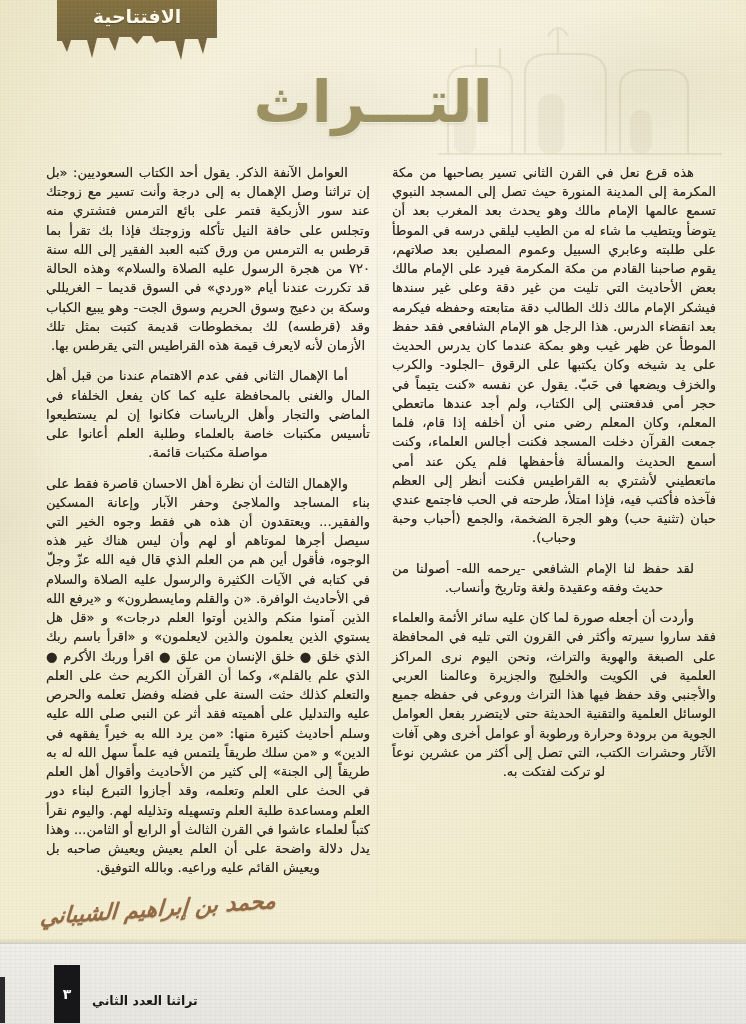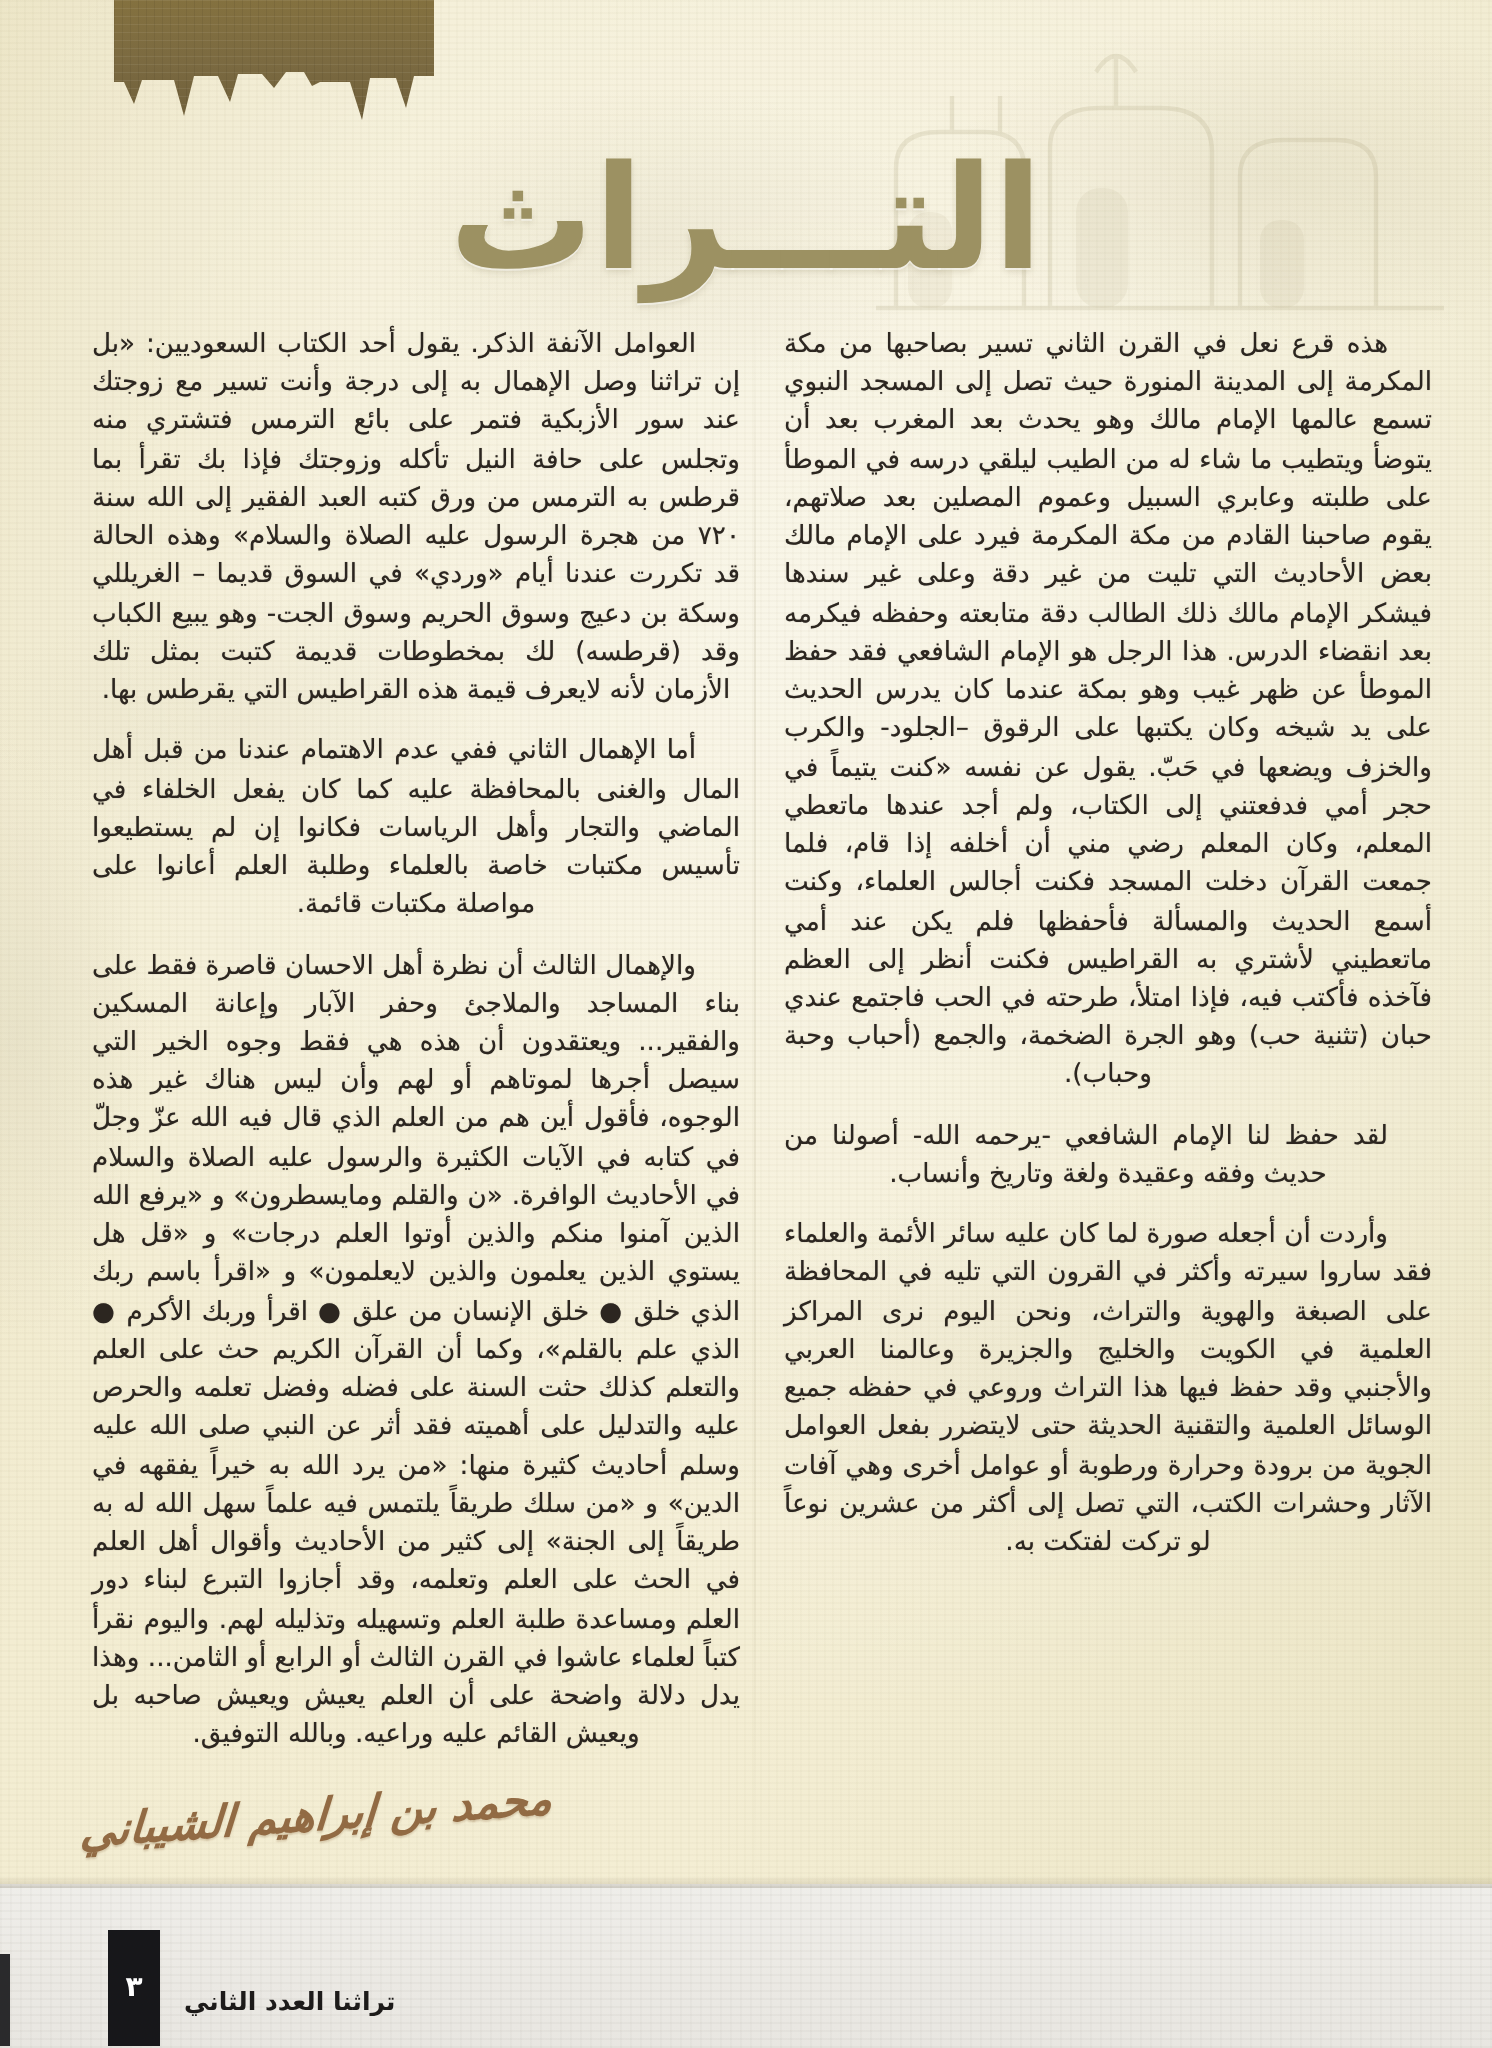--- a/index.html
+++ b/index.html
@@ -120,21 +120,21 @@
   }
 
   
   #article-title {
     position: absolute;
     top: 73px;
     left: 0;
     width: 746px;
     text-align: center;
     z-index: 3;
-    font-size: 72px;
+    font-size: 58px;
     font-weight: bold;
     color: #9c9162;
     letter-spacing: 2px;
     line-height: 1;
     text-shadow: 0 1px 0 rgba(255,255,255,.5), 0 2px 3px rgba(120,110,70,.18);
     font-family: "DejaVu Sans", "Liberation Sans", sans-serif;
   }
 
   
   #columns {
@@ -284,20 +284,21 @@
       </defs>
       <path d="M0 0 L160 0 L160 42
                L150 42 L146 58 L141 43 L128 43 L124 64 L118 45 L103 45
                L99 47 L95 40 L86 40 L80 48 L74 41 L62 41 L58 55 L52 42
                L40 42 L35 62 L30 44 L14 44 L10 56 L5 45 L0 45 Z" fill="url(#bannerGrad)"></path>
       <path d="M0 0 L160 0 L160 42
                L150 42 L146 58 L141 43 L128 43 L124 64 L118 45 L103 45
                L99 47 L95 40 L86 40 L80 48 L74 41 L62 41 L58 55 L52 42
                L40 42 L35 62 L30 44 L14 44 L10 56 L5 45 L0 45 Z" fill="url(#bannerWeave)"></path>
     </svg>
+    <div id="banner-label">الافتتاحية</div>
   </div>
 
   <div id="article-title">التـــراث</div>
 
   <div id="columns">
 
     <div class="column" id="col-right">
       <p class="para">هذه قرع نعل في القرن الثاني تسير بصاحبها من مكة المكرمة إلى المدينة المنورة حيث تصل إلى المسجد النبوي تسمع عالمها الإمام مالك وهو يحدث بعد المغرب بعد أن يتوضأ ويتطيب ما شاء له من الطيب ليلقي درسه في الموطأ على طلبته وعابري السبيل وعموم المصلين بعد صلاتهم، يقوم صاحبنا القادم من مكة المكرمة فيرد على الإمام مالك بعض الأحاديث التي تليت من غير دقة وعلى غير سندها فيشكر الإمام مالك ذلك الطالب دقة متابعته وحفظه فيكرمه بعد انقضاء الدرس. هذا الرجل هو الإمام الشافعي فقد حفظ الموطأ عن ظهر غيب وهو بمكة عندما كان يدرس الحديث على يد شيخه وكان يكتبها على الرقوق –الجلود- والكرب والخزف ويضعها في حَبّ. يقول عن نفسه «كنت يتيماً في حجر أمي فدفعتني إلى الكتاب، ولم أجد عندها ماتعطي المعلم، وكان المعلم رضي مني أن أخلفه إذا قام، فلما جمعت القرآن دخلت المسجد فكنت أجالس العلماء، وكنت أسمع الحديث والمسألة فأحفظها فلم يكن عند أمي ماتعطيني لأشتري به القراطيس فكنت أنظر إلى العظم فآخذه فأكتب فيه، فإذا امتلأ، طرحته في الحب فاجتمع عندي حبان (تثنية حب) وهو الجرة الضخمة، والجمع (أحباب وحبة وحباب).</p>
       <p class="para">لقد حفظ لنا الإمام الشافعي -يرحمه الله- أصولنا من حديث وفقه وعقيدة ولغة وتاريخ وأنساب.</p>
       <p class="para">وأردت أن أجعله صورة لما كان عليه سائر الأئمة والعلماء فقد ساروا سيرته وأكثر في القرون التي تليه في المحافظة على الصبغة والهوية والتراث، ونحن اليوم نرى المراكز العلمية في الكويت والخليج والجزيرة وعالمنا العربي والأجنبي وقد حفظ فيها هذا التراث وروعي في حفظه جميع الوسائل العلمية والتقنية الحديثة حتى لايتضرر بفعل العوامل الجوية من برودة وحرارة ورطوبة أو عوامل أخرى وهي آفات الآثار وحشرات الكتب، التي تصل إلى أكثر من عشرين نوعاً لو تركت لفتكت به.</p>

